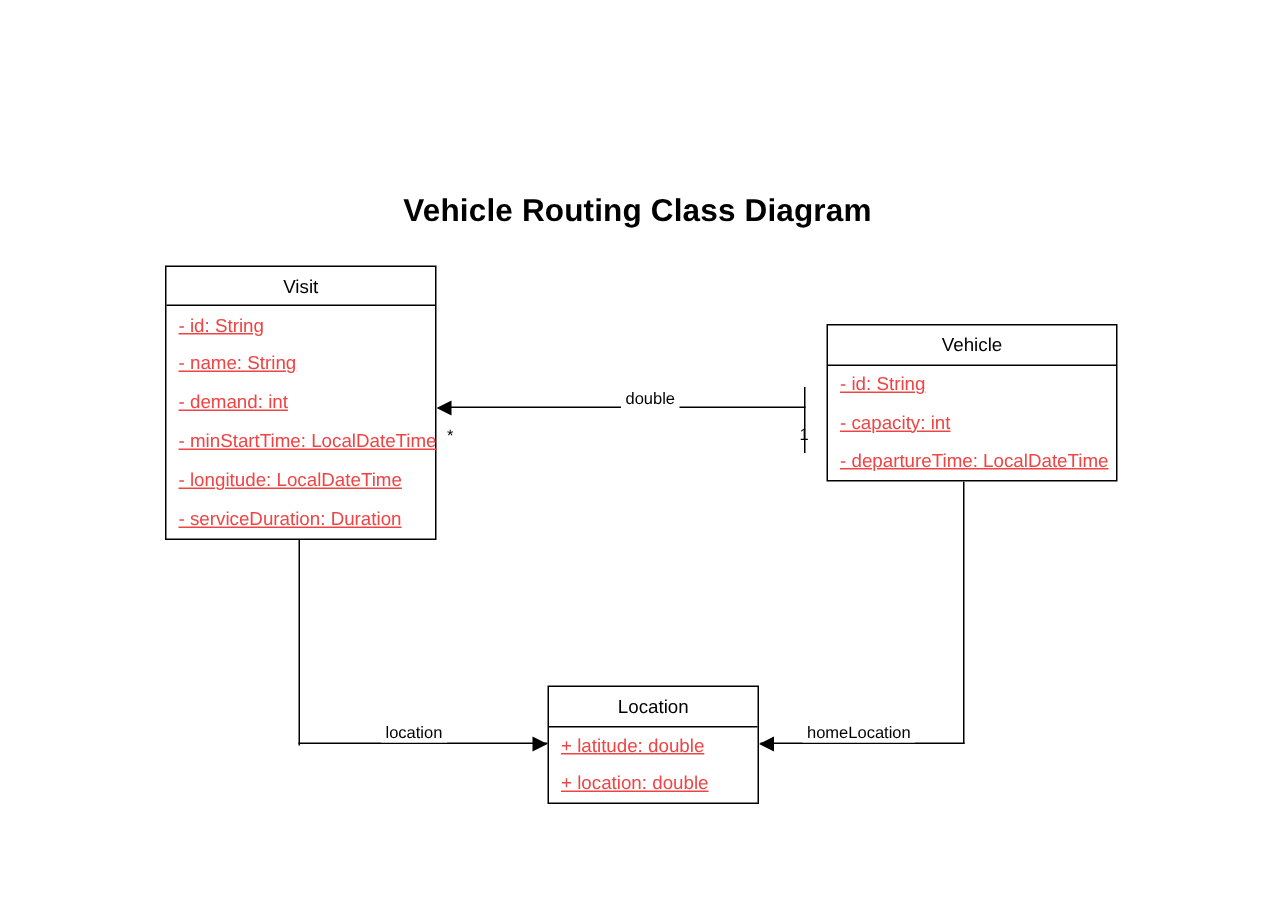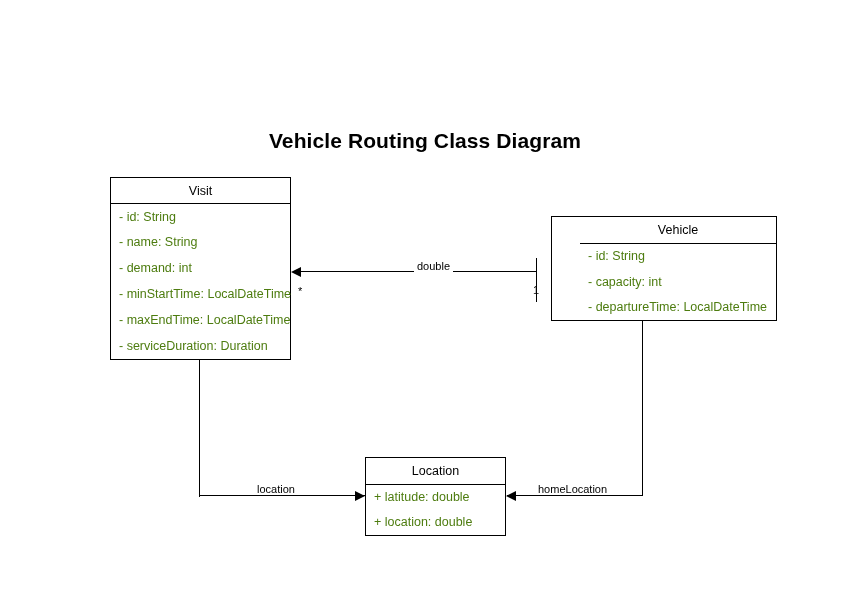--- a/index.html
+++ b/index.html
@@ -56,29 +56,30 @@
   .uml-attrs {
     box-sizing: border-box;
     display: flex;
     flex-direction: column;
     justify-content: space-around;
     height: calc(100% - 26px);
     padding: 0 0 0 8px;
   }
   .uml-attr {
     font-size: 12.5px;
-    color: #4d7c0f;
+    color: #ef4444;
     white-space: nowrap;
     line-height: 1;
+    text-decoration: underline;
   }
 
   
   #class-visit      { left: 110px; top: 177px; width: 181px; height: 183px; }
   #class-visit .uml-class-name { height: 26px; }
-  #class-vehicle    { left: 551px; top: 216px; width: 226px; height: 105px; padding-left: 28px; }
+  #class-vehicle    { left: 551px; top: 216px; width: 194px; height: 105px; }
   #class-vehicle .uml-class-name { height: 27px; }
   #class-vehicle .uml-attrs { height: calc(100% - 27px); }
   #class-location   { left: 365px; top: 457px; width: 141px; height: 79px; }
   #class-location .uml-class-name { height: 27px; }
   #class-location .uml-attrs { height: calc(100% - 27px); }
 
   
   .edge-line {
     position: absolute;
     background: #000000;
@@ -148,21 +149,21 @@
   <div class="arrow arrow-left" style="left:506px; top:491px;"></div>
   <div class="edge-label" style="left:535px; top:483px;">homeLocation</div>
 
   <div class="uml-class" id="class-visit">
     <div class="uml-class-name">Visit</div>
     <div class="uml-attrs">
       <div class="uml-attr">- id: String</div>
       <div class="uml-attr">- name: String</div>
       <div class="uml-attr">- demand: int</div>
       <div class="uml-attr">- minStartTime: LocalDateTime</div>
-      <div class="uml-attr">- maxEndTime: LocalDateTime</div>
+      <div class="uml-attr">- longitude: LocalDateTime</div>
       <div class="uml-attr">- serviceDuration: Duration</div>
     </div>
   </div>
 
   <div class="uml-class" id="class-vehicle">
     <div class="uml-class-name">Vehicle</div>
     <div class="uml-attrs">
       <div class="uml-attr">- id: String</div>
       <div class="uml-attr">- capacity: int</div>
       <div class="uml-attr">- departureTime: LocalDateTime</div>

